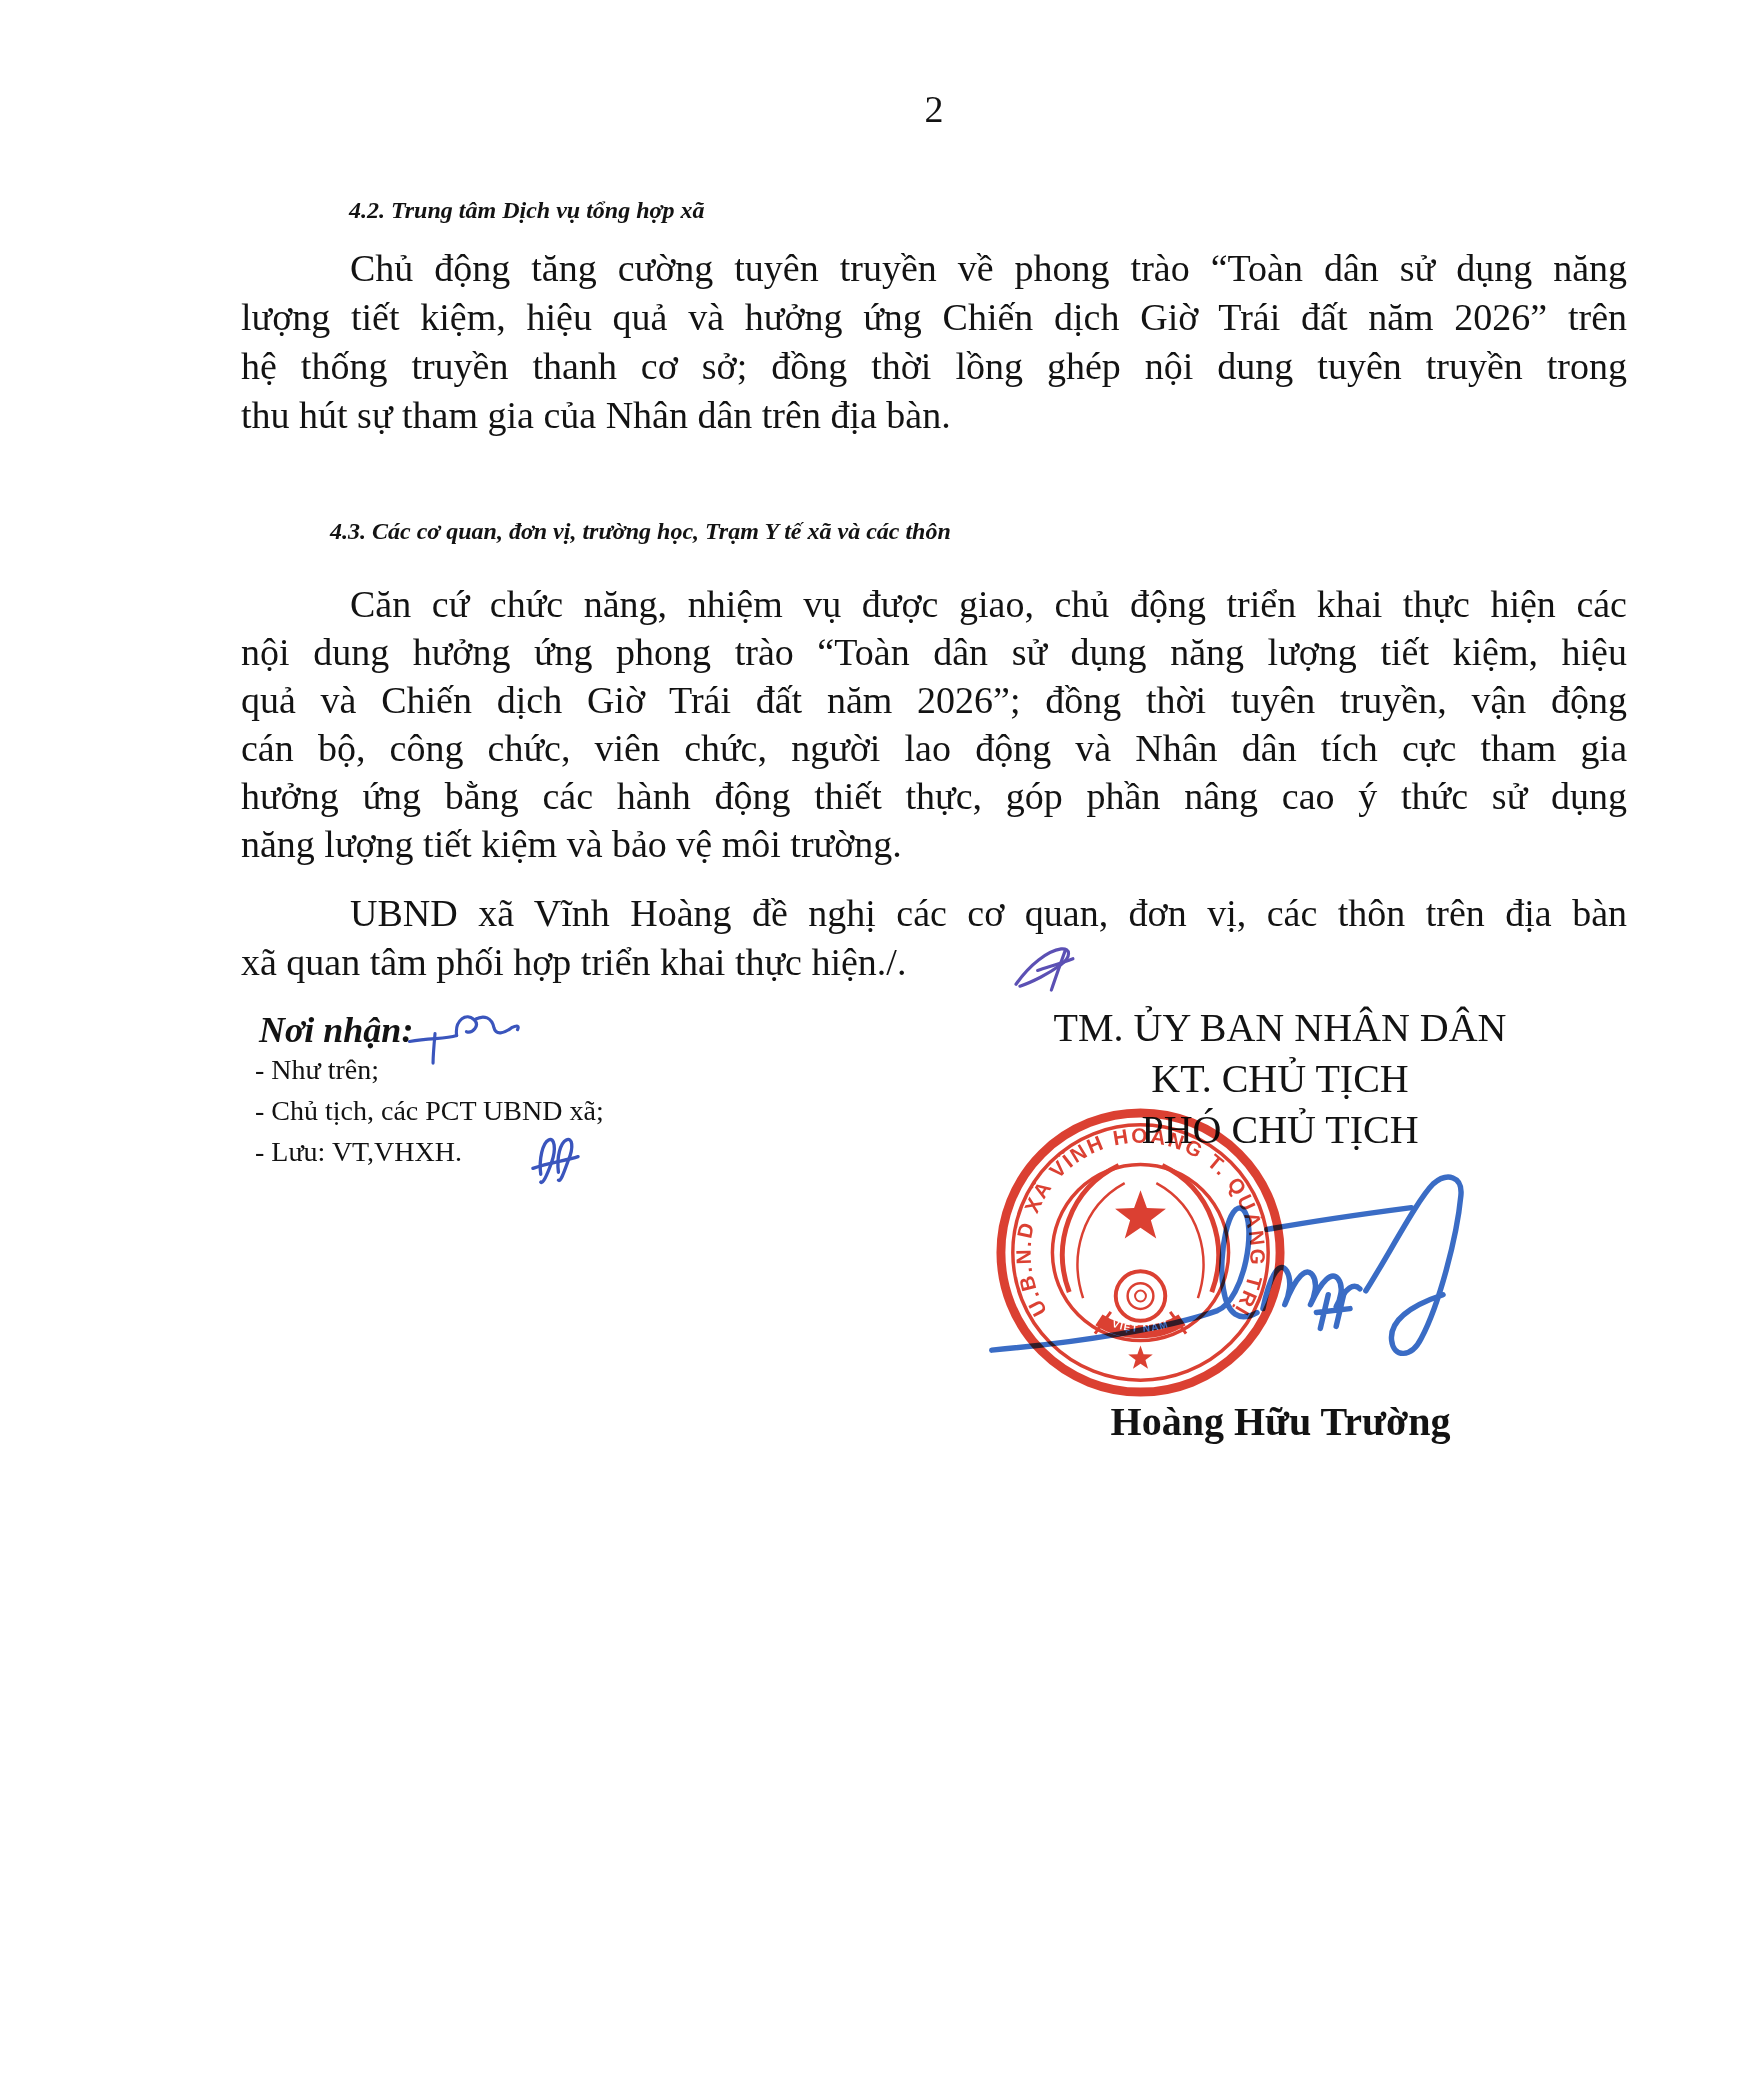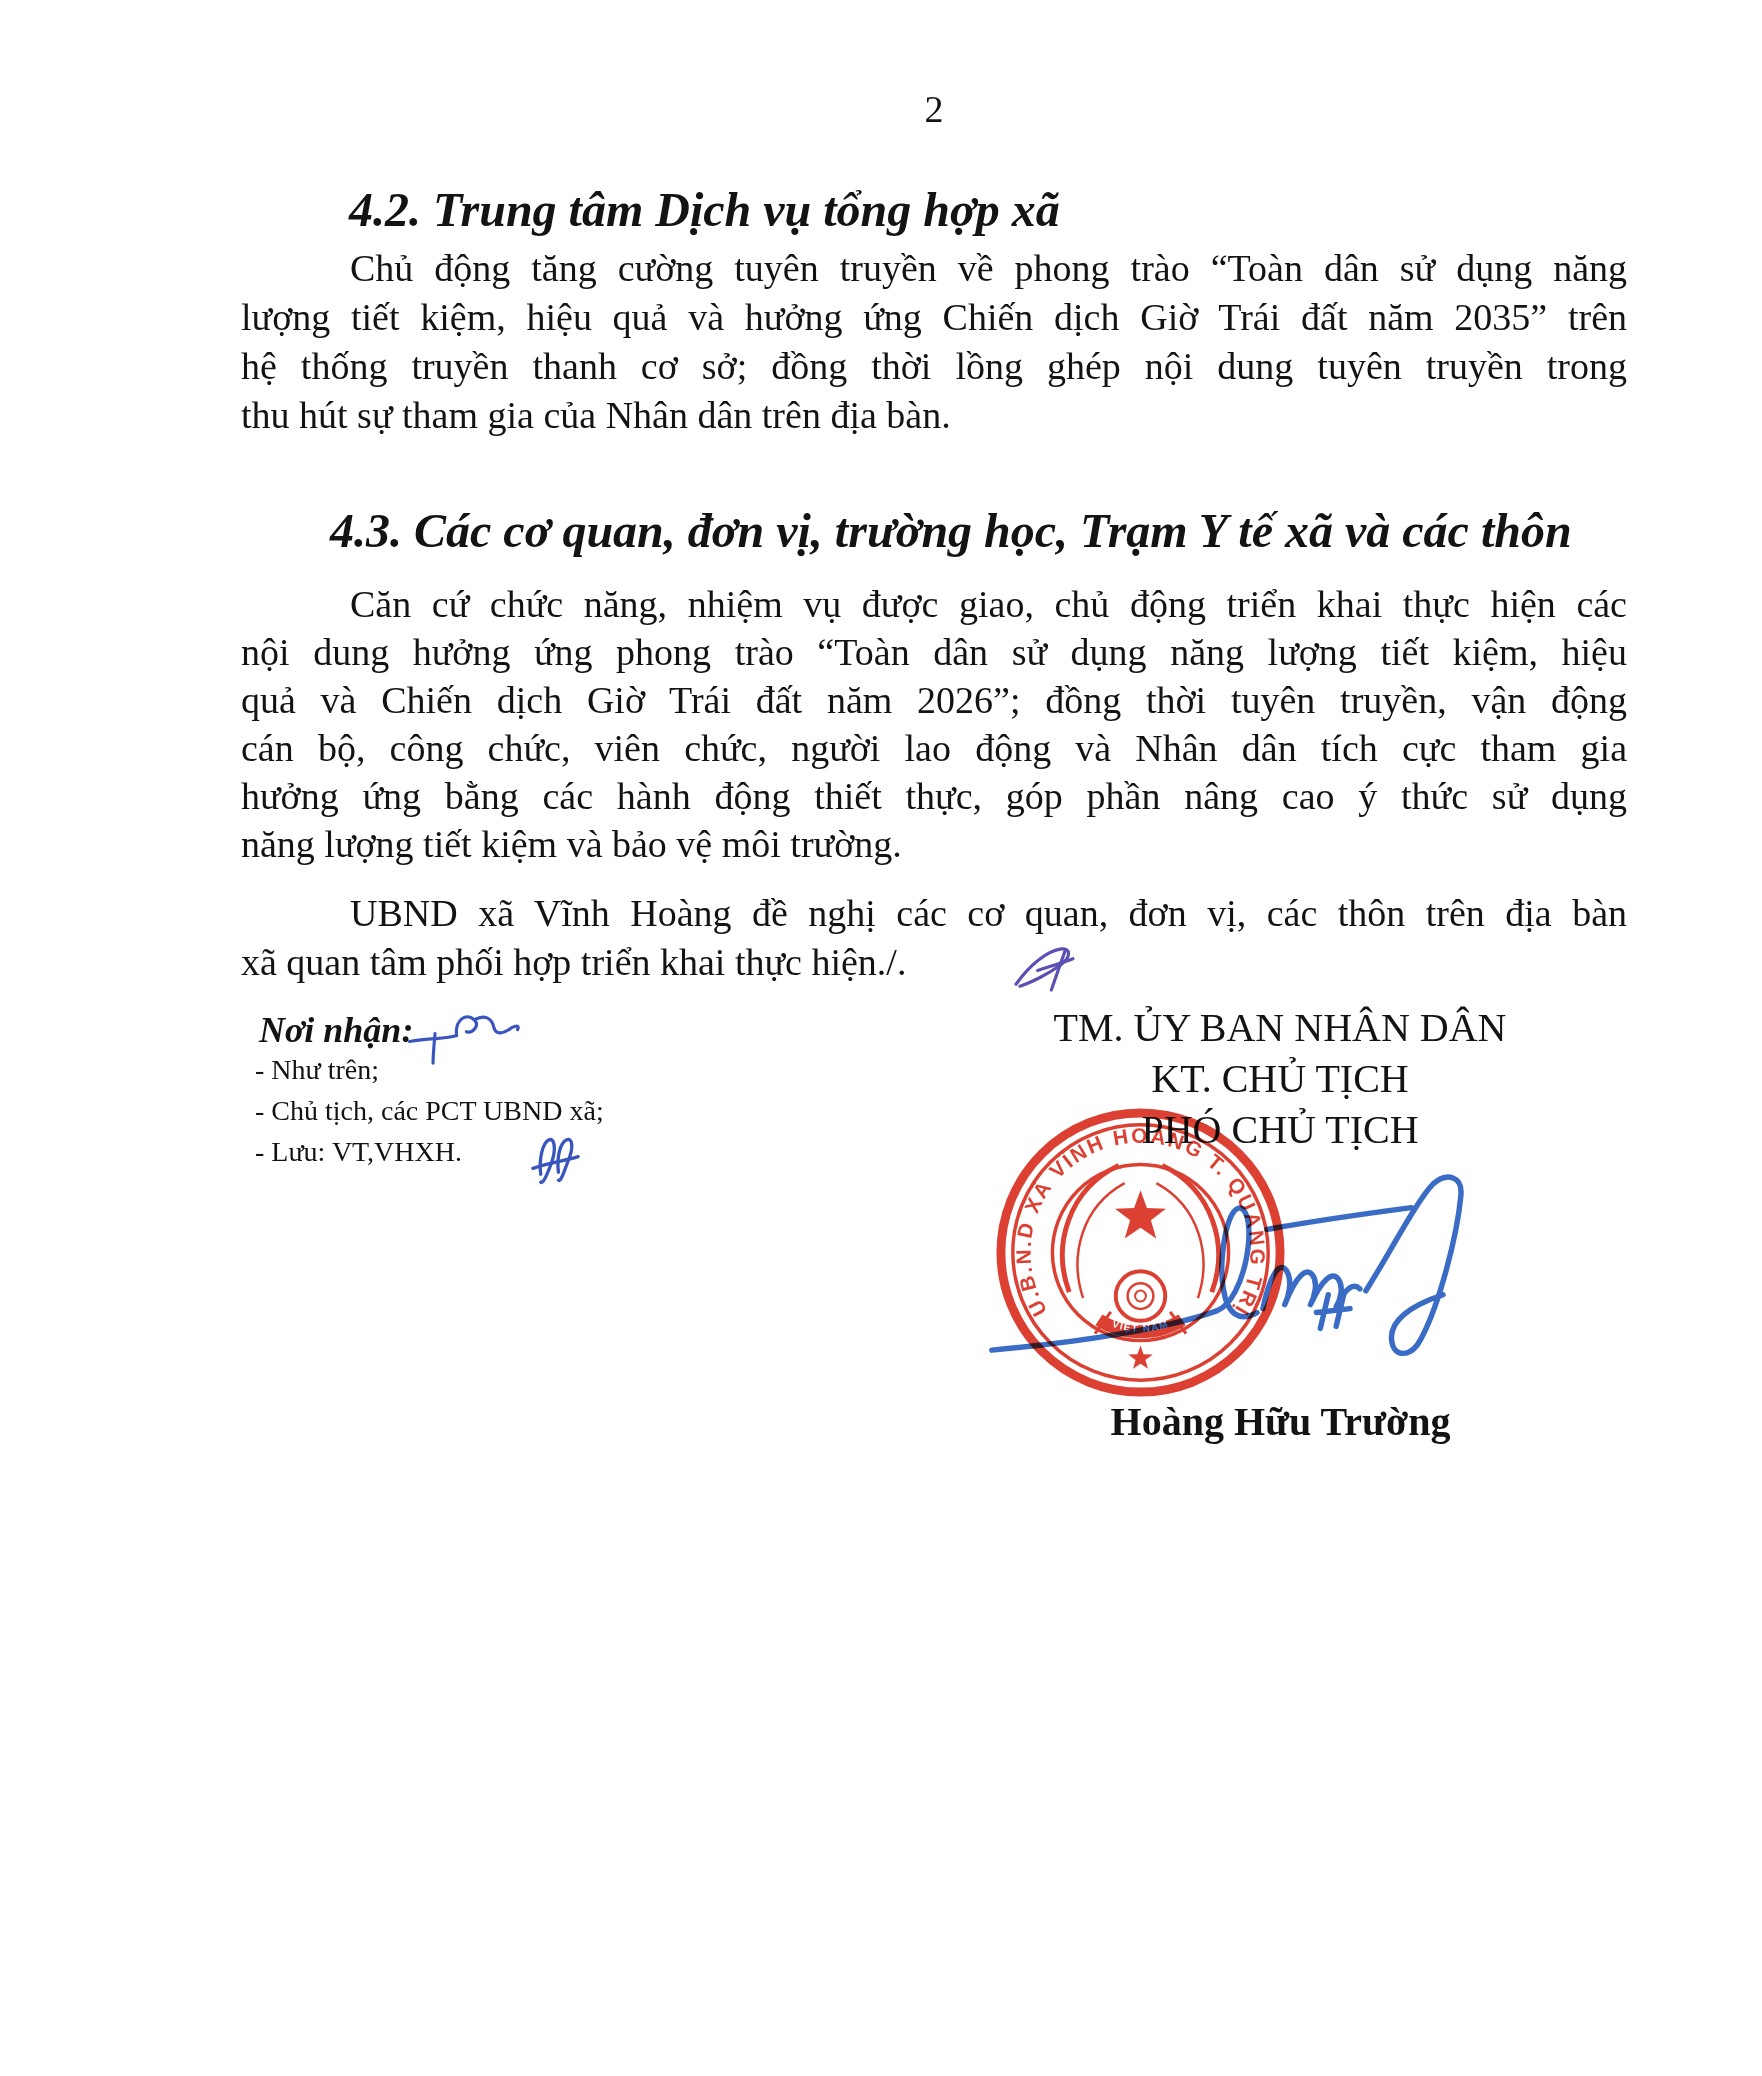--- a/index.html
+++ b/index.html
@@ -4,21 +4,21 @@
 <style>
   html,body{margin:0;padding:0;background:#ffffff;}
   .page{
     position:relative;width:1762px;height:2076px;background:#ffffff;
     font-family:"Liberation Serif","DejaVu Serif",serif;color:var(--ink,#131313);
     overflow:hidden;
   }
   
   .abs{position:absolute;}
   .pageno{top:87px;left:241px;width:1386px;text-align:center;font-size:38px;line-height:44px;}
-  .heading{font-style:italic;font-weight:bold;font-size:48px;line-height:48px;white-space:nowrap;}
+  .heading{font-style:italic;font-weight:bold;font-size:24px;line-height:48px;white-space:nowrap;}
   .h42{top:186px;left:349px;}
   .h43{top:507px;left:330px;}
   .para{left:241px;width:1386px;font-size:38px;}
   .p42{top:244px;line-height:49px;}
   .p43{top:580px;line-height:48px;}
   .pclose{top:889px;line-height:49px;}
   .jline{text-align:justify;text-align-last:justify;}
   .lline{text-align:left;text-align-last:left;}
   .findent{text-indent:109px;}
   
@@ -49,21 +49,21 @@
 </head>
 <body>
 
 <div class="page">
 
   <div class="abs pageno">2</div>
 
   <div class="abs heading h42">4.2. Trung tâm Dịch vụ tổng hợp xã</div>
   <div class="abs para p42">
     <div class="jline findent">Chủ động tăng cường tuyên truyền về phong trào “Toàn dân sử dụng năng</div>
-    <div class="jline">lượng tiết kiệm, hiệu quả và hưởng ứng Chiến dịch Giờ Trái đất năm 2035” trên</div>
+    <div class="jline">lượng tiết kiệm, hiệu quả và hưởng ứng Chiến dịch Giờ Trái đất năm 2026” trên</div>
     <div class="jline">hệ thống truyền thanh cơ sở; đồng thời lồng ghép nội dung tuyên truyền trong</div>
     <div class="lline">thu hút sự tham gia của Nhân dân trên địa bàn.</div>
   </div>
 
   <div class="abs heading h43">4.3. Các cơ quan, đơn vị, trường học, Trạm Y tế xã và các thôn</div>
   <div class="abs para p43">
     <div class="jline findent">Căn cứ chức năng, nhiệm vụ được giao, chủ động triển khai thực hiện các</div>
     <div class="jline">nội dung hưởng ứng phong trào “Toàn dân sử dụng năng lượng tiết kiệm, hiệu</div>
     <div class="jline">quả và Chiến dịch Giờ Trái đất năm 2026”; đồng thời tuyên truyền, vận động</div>
     <div class="jline">cán bộ, công chức, viên chức, người lao động và Nhân dân tích cực tham gia</div>

